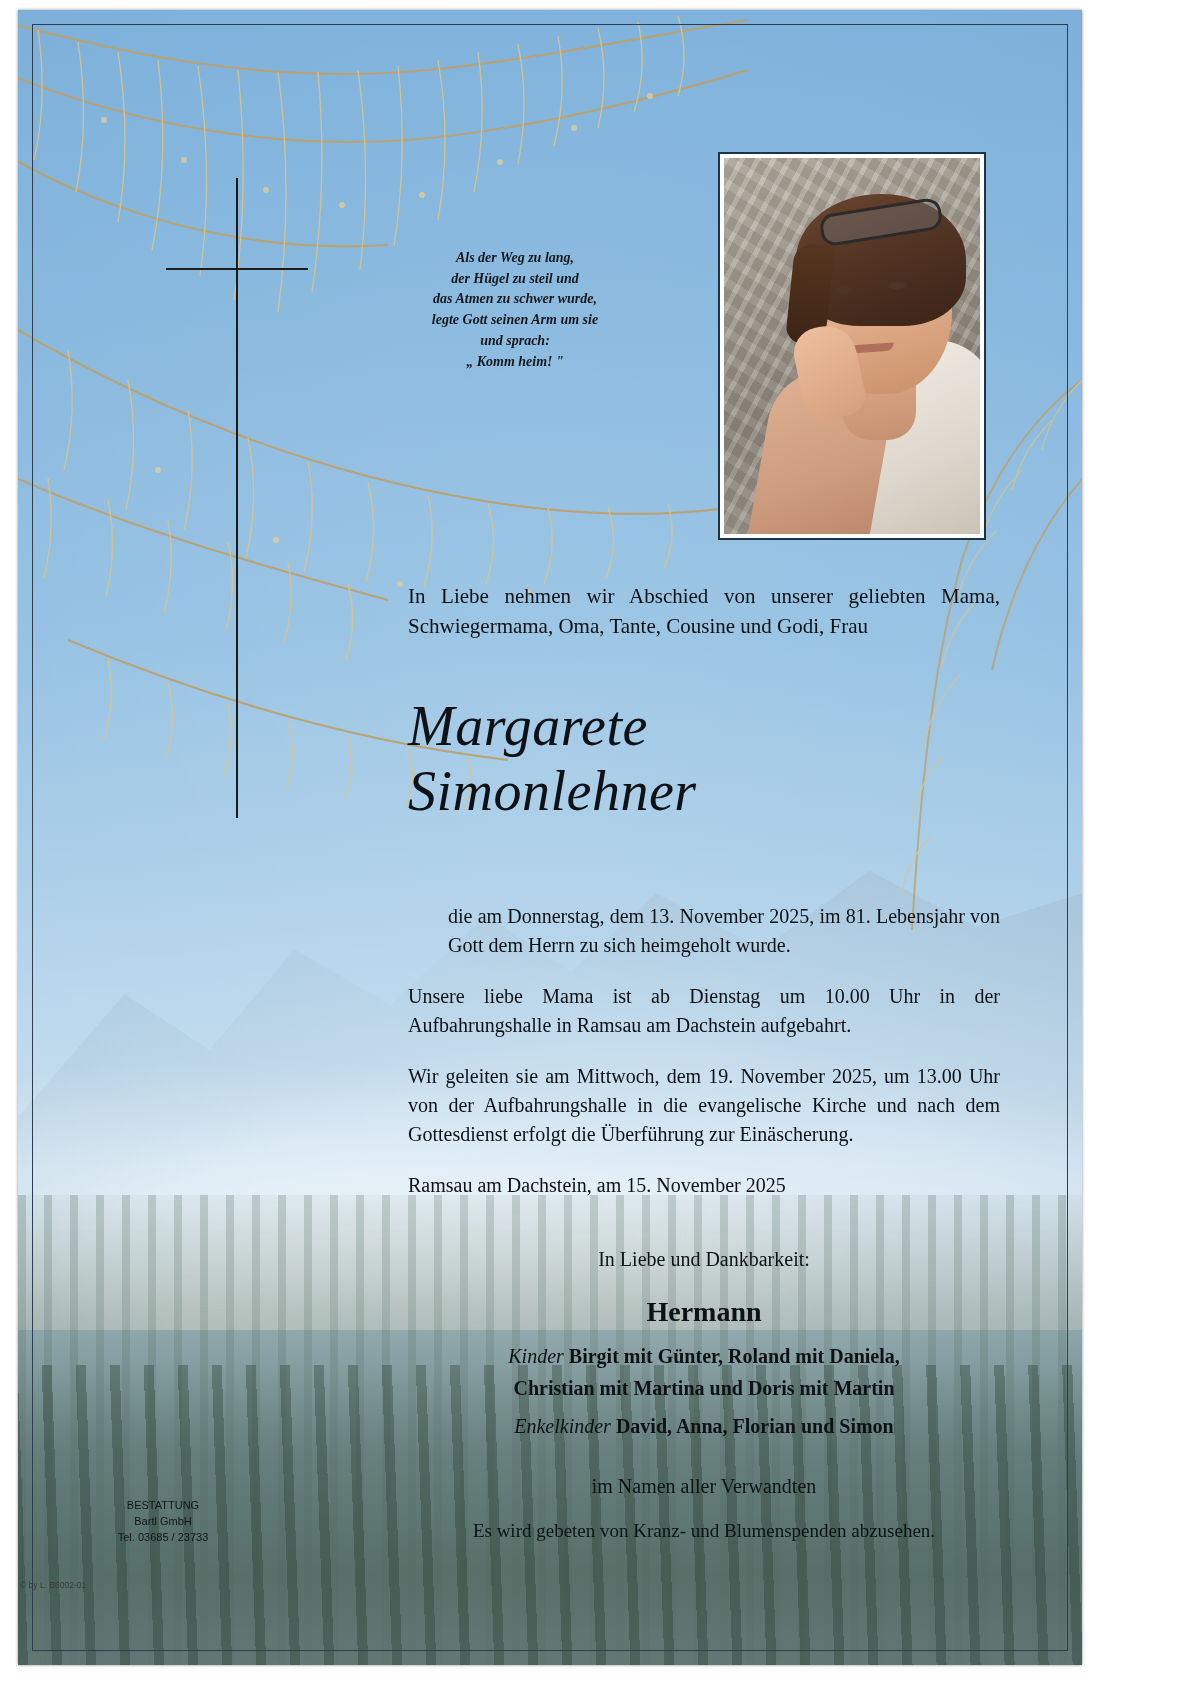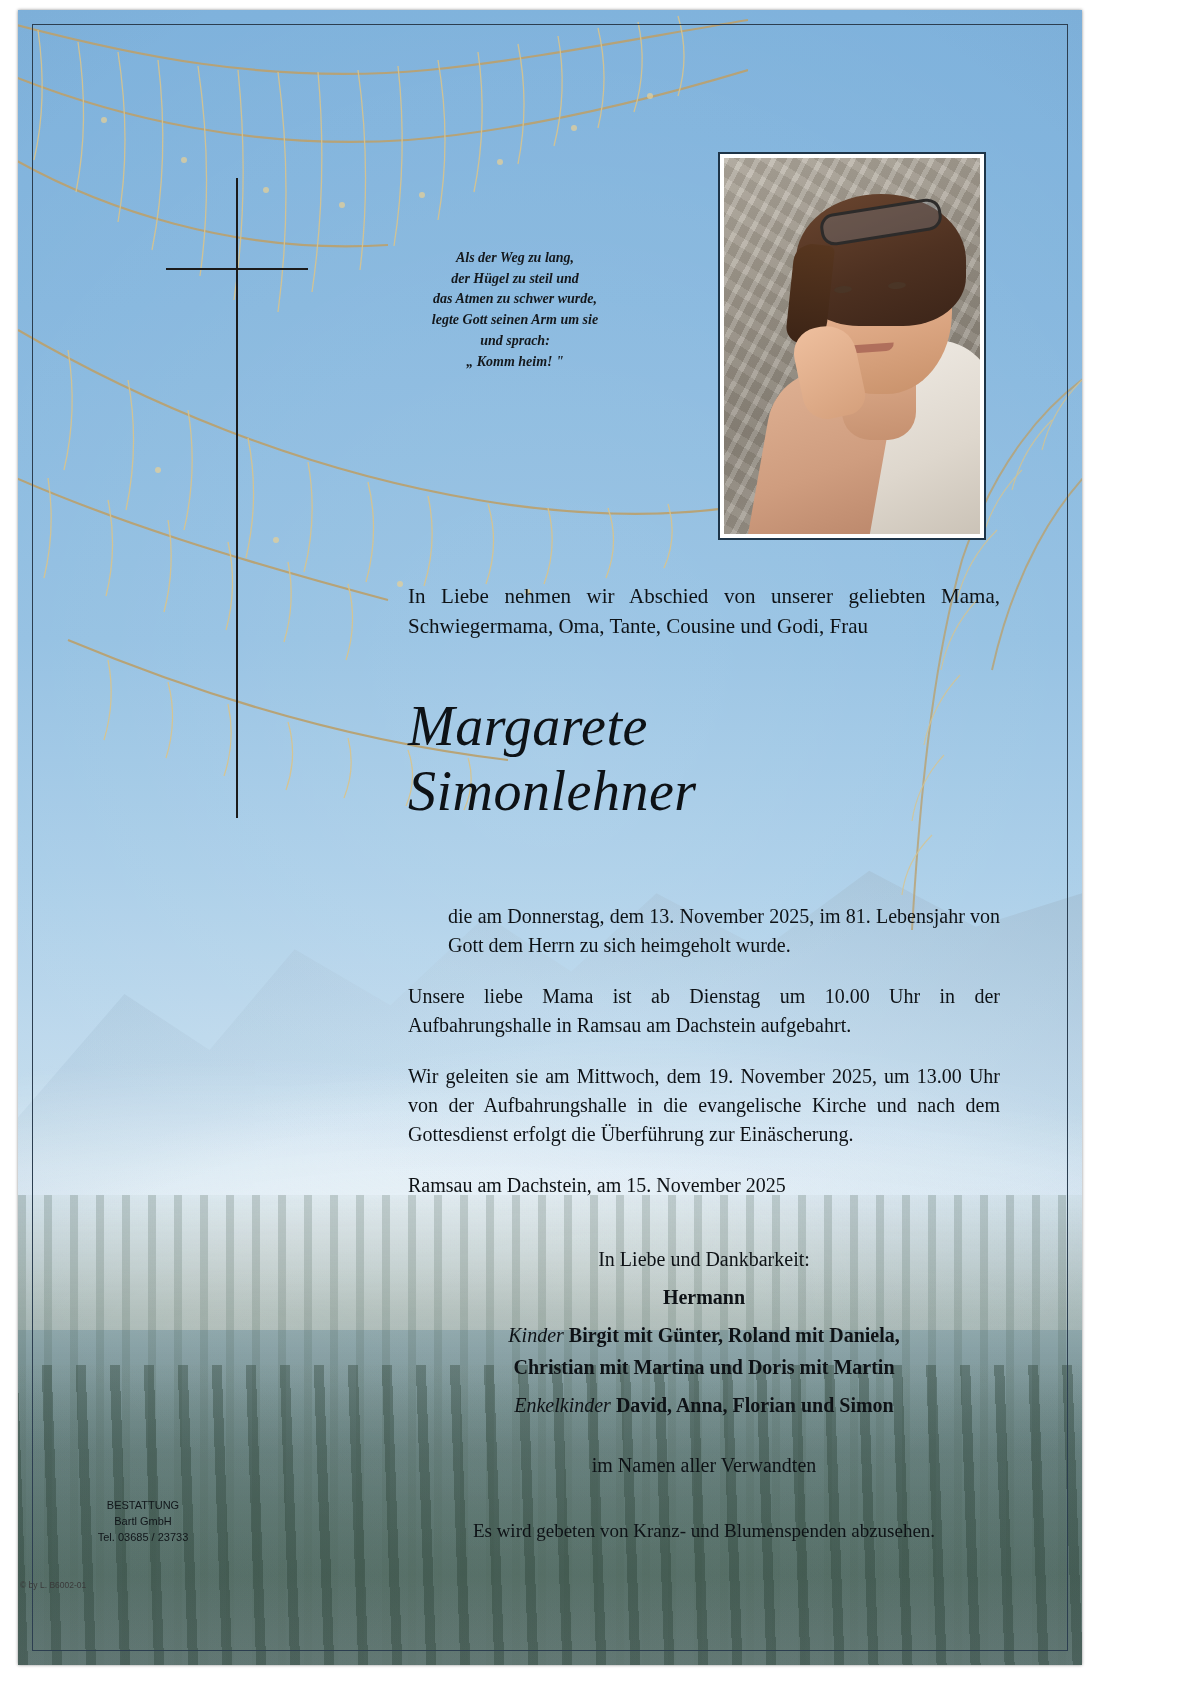--- a/index.html
+++ b/index.html
@@ -313,42 +313,42 @@
   }
   .para.first { margin-top: 78px; margin-left: 40px; }
 
   .thanks {
     margin-top: 44px;
     text-align: center;
     font-size: 20px;
     line-height: 1.5;
   }
   .thanks .lead { font-size: 20px; }
-  .thanks .husband { font-weight: bold; margin-top: 8px; font-size: 20px; }
+  .thanks .husband { font-weight: bold; margin-top: 17px; font-size: 28px; }
   .thanks .kids { margin-top: 8px; font-size: 20px; }
   .thanks .kids2 { margin-top: 2px; font-size: 20px; }
   .thanks .grandkids { margin-top: 8px; font-size: 20px; }
   .thanks .behalf { margin-top: 30px; font-size: 20px; }
   .kin-label { font-style: italic; }
   .nm { font-weight: bold; }
 
   .footnote {
     position: absolute;
     left: 390px;
     top: 1510px;
     width: 592px;
     text-align: center;
     font-size: 19px;
     z-index: 20;
     color: #0e1216;
   }
 
   .undertaker {
     position: absolute;
-    left: 50px;
+    left: 70px;
     top: 1488px;
     width: 150px;
     text-align: center;
     font-size: 11px;
     line-height: 1.45;
     z-index: 20;
     color: #11161a;
     font-family: "Liberation Sans", sans-serif;
   }
 

